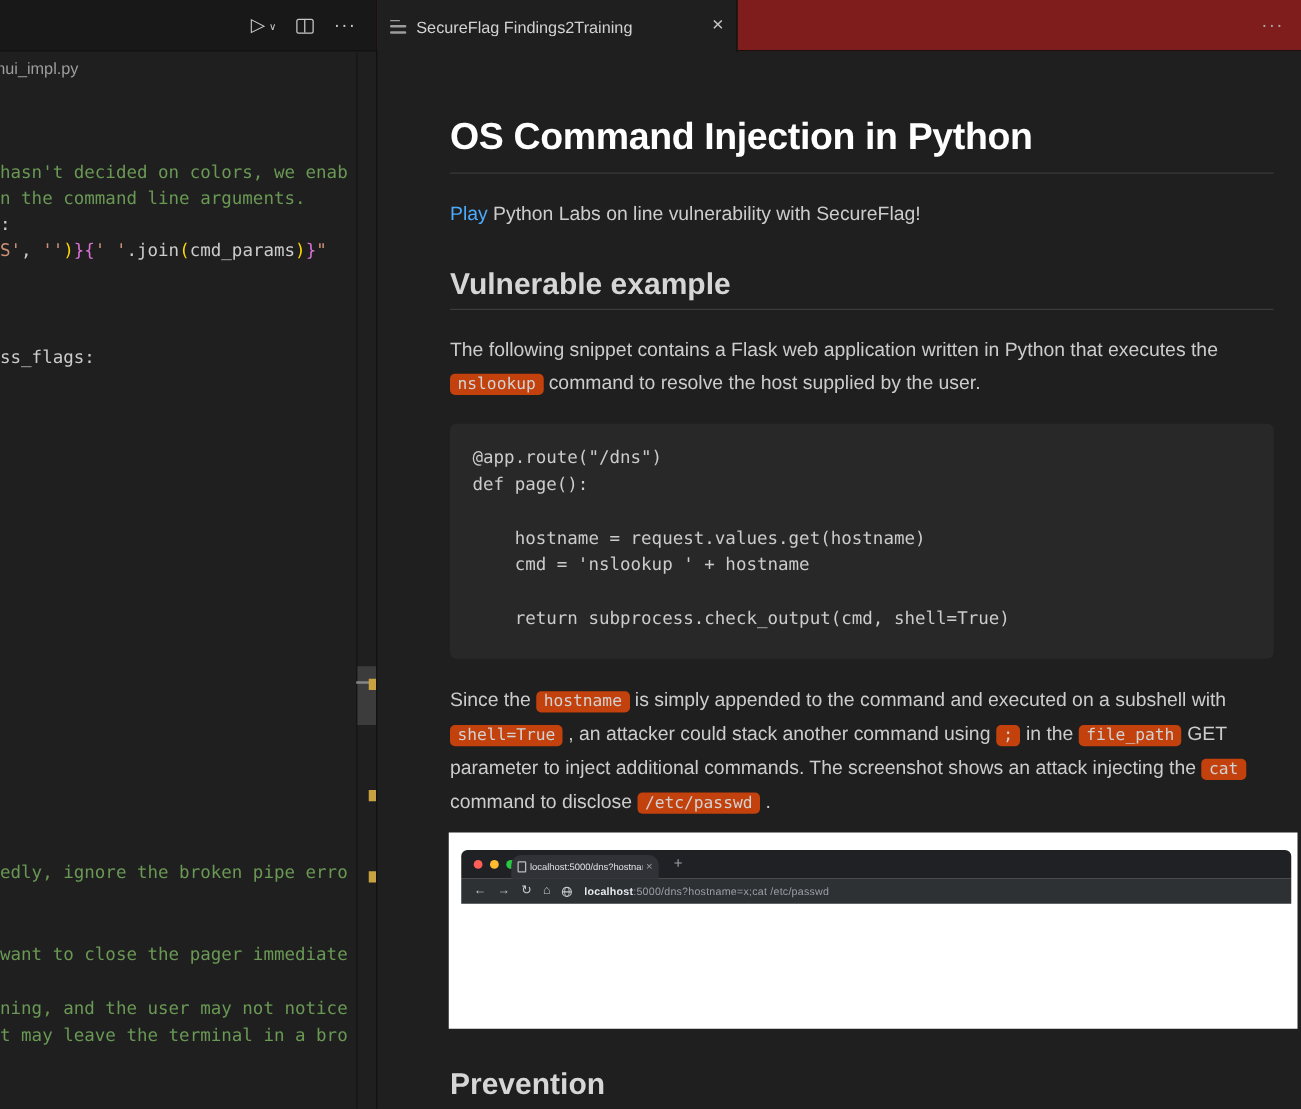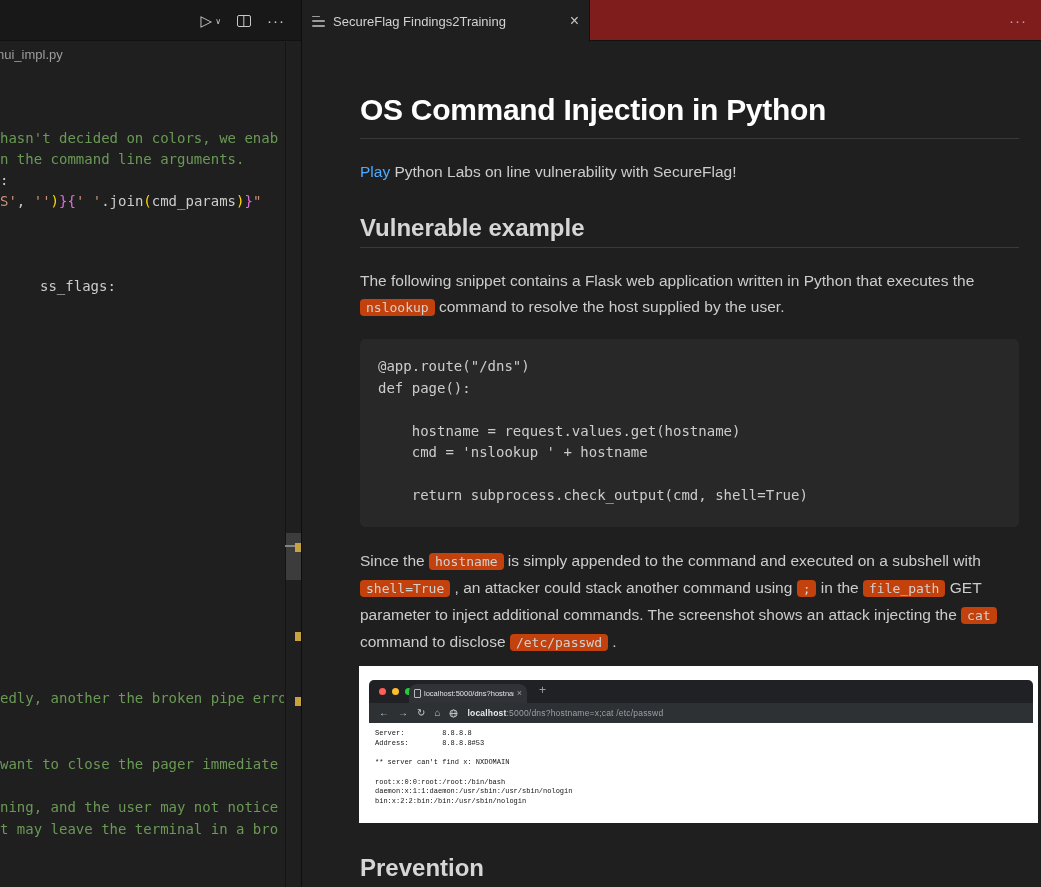--- a/index.html
+++ b/index.html
@@ -28,21 +28,21 @@
   .editor-area { position:absolute; left:0; top:68px; width:284px; bottom:0;
     background:#1f1f1f; font-family:"DejaVu Sans Mono", monospace; font-size:14px;
     line-height:21px; overflow:hidden; }
   .code-line { position:absolute; left:0; white-space:pre; }
   .tok-comment { color:#6a9955; }
   .tok-string  { color:#ce9178; }
   .tok-b1      { color:#ffd700; }
   .tok-b2      { color:#da70d6; }
   .tok-fg      { color:#cccccc; }
   .cl-1 { top:60px; }  .cl-2 { top:81px; }  .cl-3 { top:102px; } .cl-4 { top:123px; }
-  .cl-5 { top:208px;padding-left:40px; } .cl-6 { top:620px; } .cl-7 { top:686px; } .cl-8 { top:729px; }
+  .cl-5 { top:208px; } .cl-6 { top:620px; } .cl-7 { top:686px; } .cl-8 { top:729px; }
   .cl-9 { top:751px; }
   .ruler { position:absolute; left:285px; top:42px; width:16px; bottom:0;
     border-left:1px solid #141414; background:#1f1f1f; }
   .ruler-thumb { position:absolute; left:0; right:0; top:491px; height:47px;
     background:#3c3c3c; }
   .cursor-marker { position:absolute; left:-1px; width:11px; height:2px; top:503px;
     background:#858585; }
   .ruler-marker { position:absolute; right:0; width:6px; height:9px; }
   .rm-1 { top:501px; } .rm-2 { top:590px; } .rm-3 { top:655px; }
 
@@ -132,21 +132,21 @@
     </div>
     <div class="breadcrumb">
       <span>nui_impl.py</span>
     </div>
     <div class="editor-area">
       <div class="code-line cl-1"><span class="tok-comment">hasn't decided on colors, we enab</span></div>
       <div class="code-line cl-2"><span class="tok-comment">n the command line arguments.</span></div>
       <div class="code-line cl-3"><span class="tok-fg">:</span></div>
       <div class="code-line cl-4"><span class="tok-string">S'</span><span class="tok-fg">, </span><span class="tok-string">''</span><span class="tok-b1">)</span><span class="tok-b2">}{</span><span class="tok-string">' '</span><span class="tok-fg">.join</span><span class="tok-b1">(</span><span class="tok-fg">cmd_params</span><span class="tok-b1">)</span><span class="tok-b2">}</span><span class="tok-string">"</span></div>
       <div class="code-line cl-5"><span class="tok-fg">ss_flags:</span></div>
-      <div class="code-line cl-6"><span class="tok-comment">edly, another the broken pipe erro</span></div>
+      <div class="code-line cl-6"><span class="tok-comment">edly, ignore the broken pipe erro</span></div>
       <div class="code-line cl-7"><span class="tok-comment">want to close the pager immediate</span></div>
       <div class="code-line cl-8"><span class="tok-comment">ning, and the user may not notice</span></div>
       <div class="code-line cl-9"><span class="tok-comment">t may leave the terminal in a bro</span></div>
     </div>
     <div class="ruler">
       <div class="ruler-thumb"></div>
       <div class="cursor-marker"></div>
       <div class="ruler-marker rm-1" style="background-color: rgb(200, 162, 65);"></div>
       <div class="ruler-marker rm-2" style="background-color: rgb(200, 162, 65);"></div>
       <div class="ruler-marker rm-3" style="background-color: rgb(200, 162, 65);"></div>
@@ -209,28 +209,18 @@
             <span class="bnav-ic">↻</span>
             <span class="bnav-ic">⌂</span>
             <svg width="9" height="9" viewBox="0 0 10 10">
               <circle cx="5" cy="5" r="4" fill="none" stroke="#c7cacd" stroke-width="1"></circle>
               <line x1="1" y1="5" x2="9" y2="5" stroke="#c7cacd" stroke-width="1"></line>
               <ellipse cx="5" cy="5" rx="2" ry="4" fill="none" stroke="#c7cacd" stroke-width="0.8"></ellipse>
             </svg>
             <span class="burl"><span class="host">localhost</span><span class="rest">:5000/dns?hostname=x;cat /etc/passwd</span></span>
           </div>
         </div>
-        <div class="bout">
-          <pre>Server:         8.8.8.8
-Address:        8.8.8.8#53
-
-** server can't find x: NXDOMAIN
-
-root:x:0:0:root:/root:/bin/bash
-daemon:x:1:1:daemon:/usr/sbin:/usr/sbin/nologin
-bin:x:2:2:bin:/bin:/usr/sbin/nologin</pre>
-        </div>
       </div>
 
       <h2 class="md-h2 h2-p">Prevention</h2>
     </div>
   </div>
 </div>
 
 </body></html>

